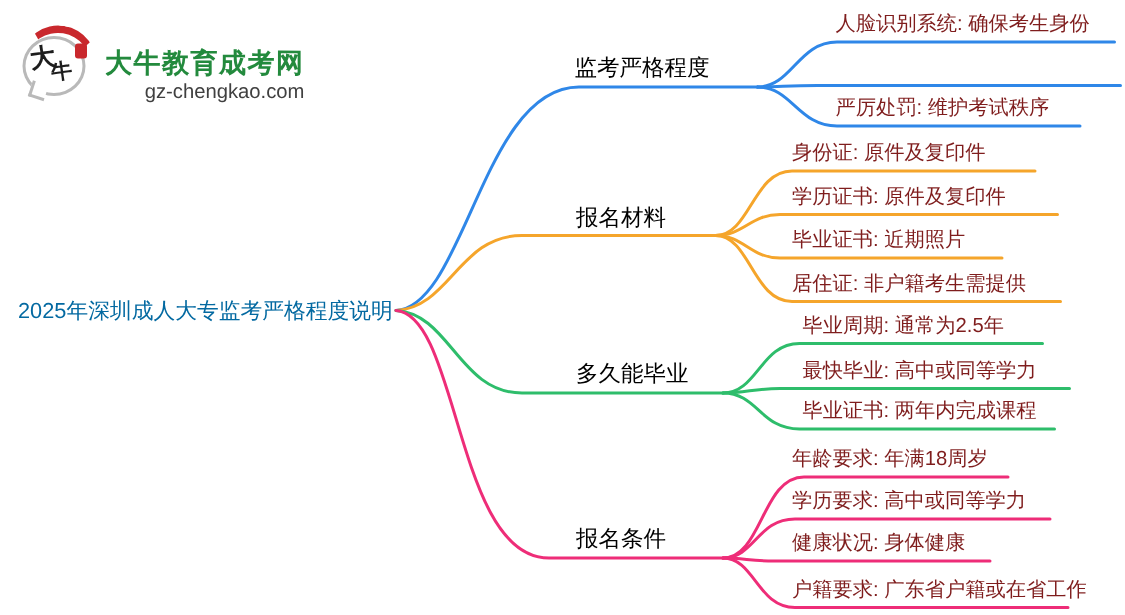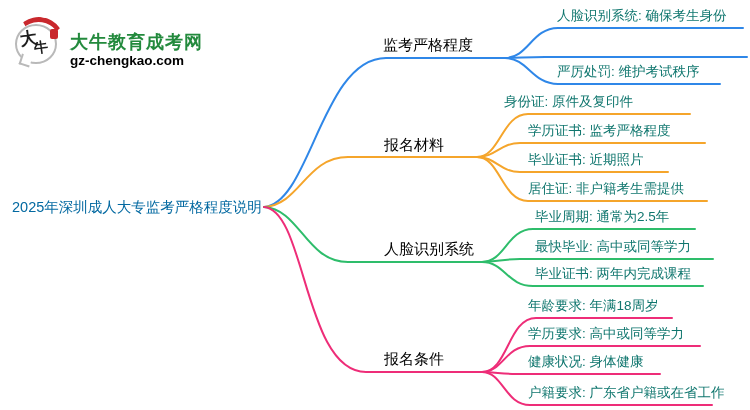--- a/index.html
+++ b/index.html
@@ -17,26 +17,26 @@
     border:2px solid #b9b9b9;border-radius:50%;}
   .hat{position:absolute;left:2px;top:1px;width:42px;height:40px;border-radius:50%;
     border:4px solid transparent;border-top:5px solid #c9282d;transform:rotate(9deg);}
   .seal{position:absolute;right:4px;top:13px;width:8px;height:10px;background:#c9282d;border-radius:2px;}
   .tail{position:absolute;left:8px;bottom:2px;width:9px;height:9px;background:#fff;
     border-left:2px solid #b9b9b9;border-bottom:2px solid #b9b9b9;transform:rotate(18deg);}
   .char{position:absolute;color:#1d1d1d;font-weight:bold;line-height:1;}
   .char.da{left:8px;top:14px;font-size:17px;transform:rotate(-8deg);}
   .char.niu{left:22px;top:24px;font-size:14px;transform:rotate(-8deg);}
   .site-name{color:#238a3d;font-size:18px;font-weight:bold;letter-spacing:1px;line-height:1.15;margin-top:16px;}
-  .site-url{color:#000000;font-size:13.5px;font-weight:bold;line-height:1.2;}
+  .site-url{color:#404040;font-size:13.5px;font-weight:normal;line-height:1.2;text-align:right;}
 
   .central{position:absolute;left:12px;top:198px;font-size:14.5px;color:#0369a1;white-space:nowrap;}
 
   .blabel{position:absolute;font-size:15px;color:#000000;white-space:nowrap;}
-  .leaf{position:absolute;font-size:13.5px;color:#0f766e;white-space:nowrap;}
+  .leaf{position:absolute;font-size:13.5px;color:#7f1d1d;white-space:nowrap;}
 </style>
 </head>
 <body>
 
 <div class="stage">
 
   <svg class="links" width="750" height="410" viewBox="0 0 750 410">
 
     <path d="M264,207 C310,204 322,58 386,58 L505,58" stroke="#2f87e8"></path>
     <path d="M505,58 C528,58 532,28 558,28 L743,28" stroke="#2f87e8"></path>
@@ -73,28 +73,28 @@
     <div class="logo-text">
       <div class="site-name">大牛教育成考网</div>
       <div class="site-url">gz-chengkao.com</div>
     </div>
   </div>
 
   <div class="central">2025年深圳成人大专监考严格程度说明</div>
 
   <div class="blabel" style="left:383px;top:36px">监考严格程度</div>
   <div class="blabel" style="left:384px;top:136px">报名材料</div>
-  <div class="blabel" style="left:384px;top:240px">人脸识别系统</div>
+  <div class="blabel" style="left:384px;top:240px">多久能毕业</div>
   <div class="blabel" style="left:384px;top:350px">报名条件</div>
 
   <div class="leaf" style="left:557px;top:7px">人脸识别系统: 确保考生身份</div>
   <div class="leaf" style="left:557px;top:63px">严厉处罚: 维护考试秩序</div>
 
-  <div class="leaf" style="left:504px;top:93px">身份证: 原件及复印件</div>
-  <div class="leaf" style="left:528px;top:122px">学历证书: 监考严格程度</div>
+  <div class="leaf" style="left:528px;top:93px">身份证: 原件及复印件</div>
+  <div class="leaf" style="left:528px;top:122px">学历证书: 原件及复印件</div>
   <div class="leaf" style="left:528px;top:151px">毕业证书: 近期照片</div>
   <div class="leaf" style="left:528px;top:180px">居住证: 非户籍考生需提供</div>
 
   <div class="leaf" style="left:535px;top:208px">毕业周期: 通常为2.5年</div>
   <div class="leaf" style="left:535px;top:238px">最快毕业: 高中或同等学力</div>
   <div class="leaf" style="left:535px;top:265px">毕业证书: 两年内完成课程</div>
 
   <div class="leaf" style="left:528px;top:297px">年龄要求: 年满18周岁</div>
   <div class="leaf" style="left:528px;top:325px">学历要求: 高中或同等学力</div>
   <div class="leaf" style="left:528px;top:353px">健康状况: 身体健康</div>

